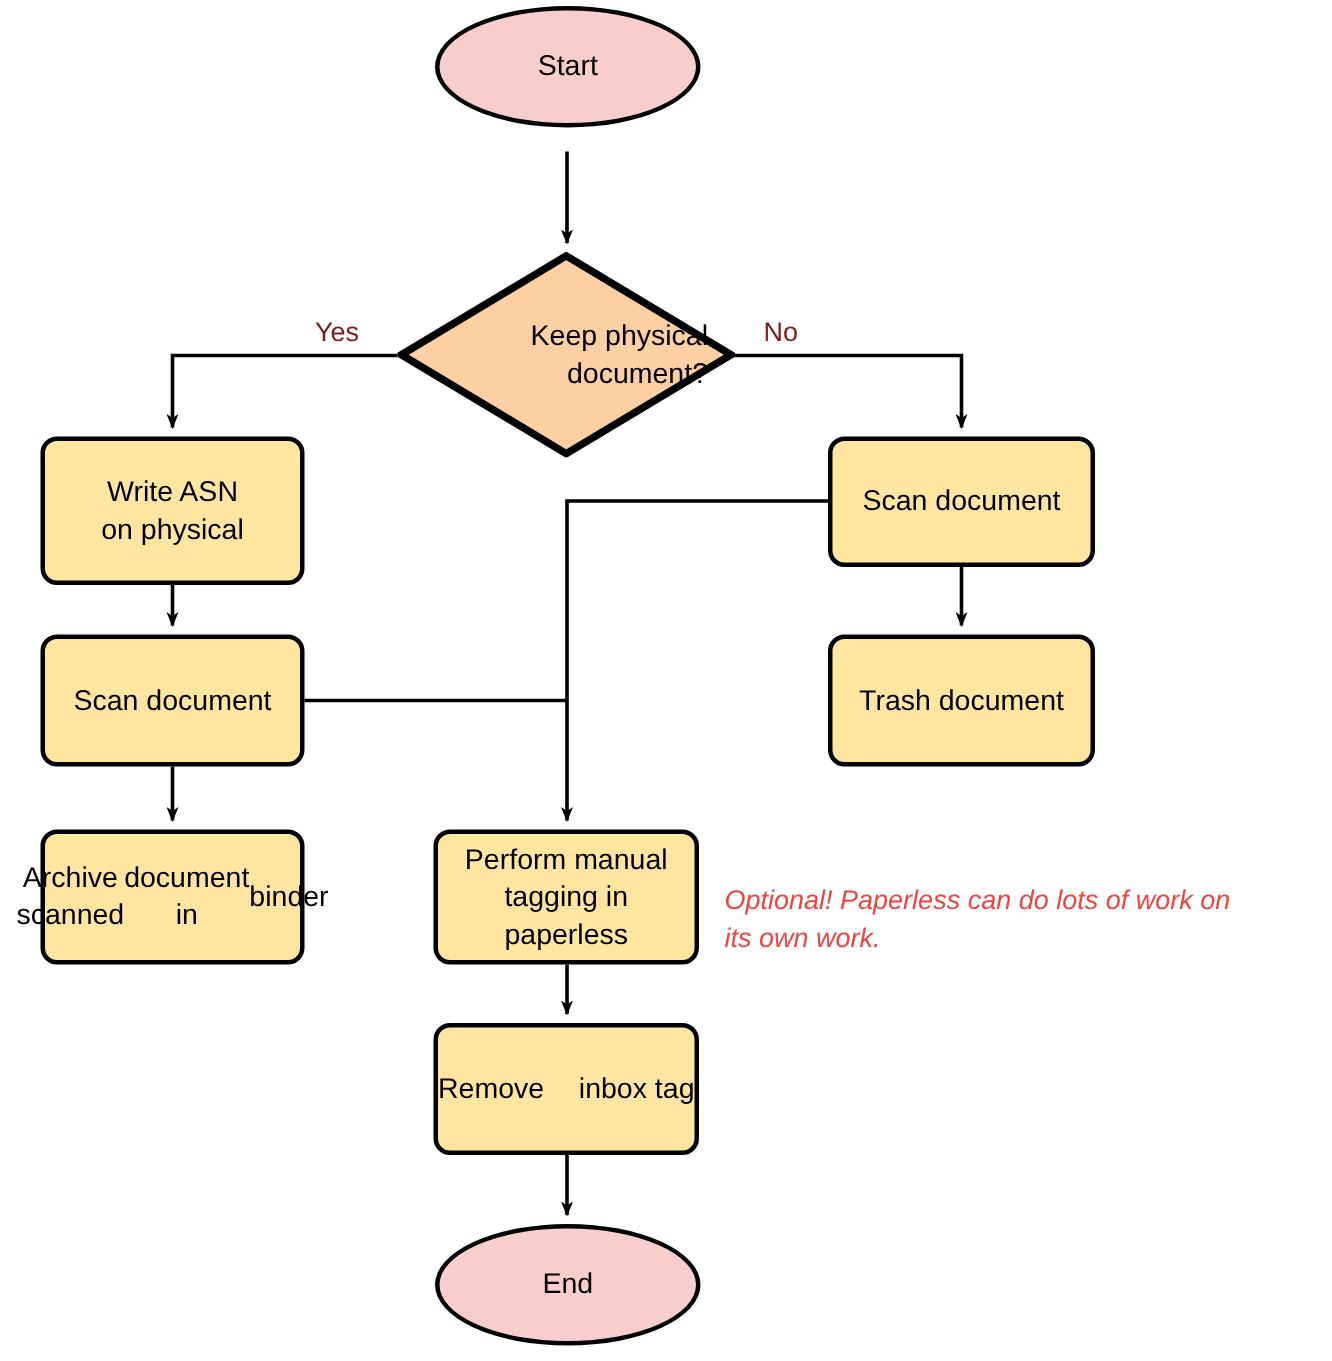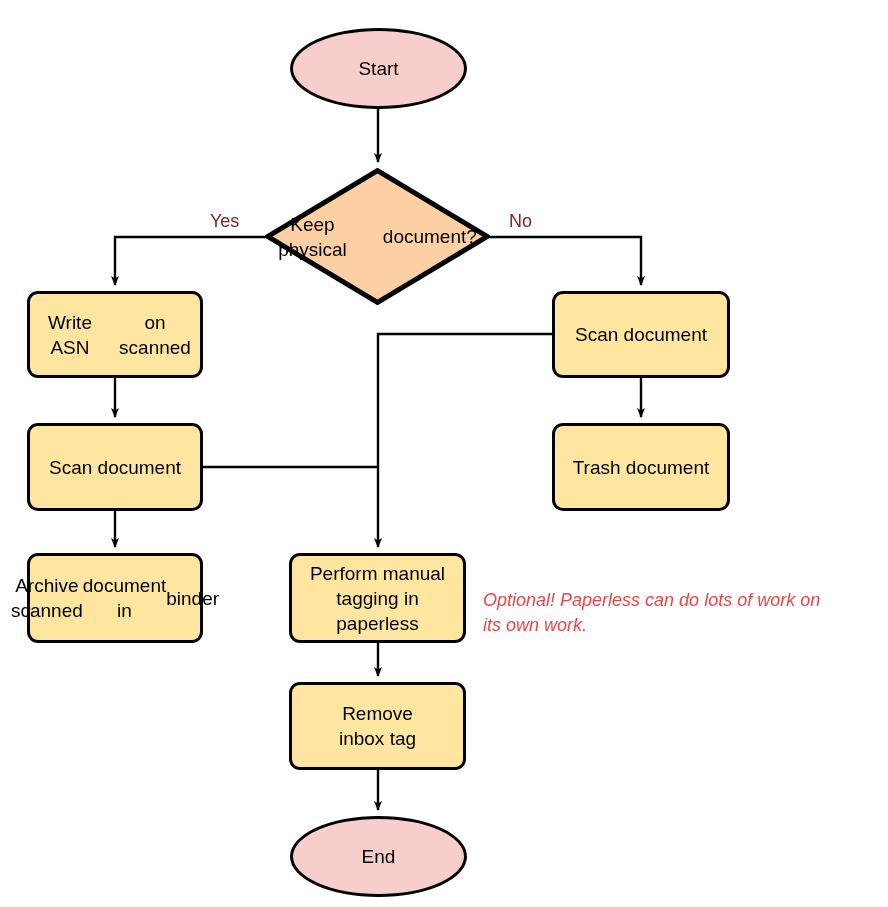--- a/index.html
+++ b/index.html
@@ -105,38 +105,38 @@
 
     <path d="M552,334 L378,334 L378,547" stroke="#000000" stroke-width="2.4" fill="none" marker-end="url(#arrowhead)"></path>
 
     <path d="M203,467 L378,467" stroke="#000000" stroke-width="2.4" fill="none"></path>
 
     <path d="M378,643 L378,676" stroke="#000000" stroke-width="2.4" fill="none" marker-end="url(#arrowhead)"></path>
 
     <path d="M378,770 L378,810" stroke="#000000" stroke-width="2.4" fill="none" marker-end="url(#arrowhead)"></path>
   </svg>
 
-  <div class="node node-terminal" style="left:290px; top:28px; width:177px; height:81px;justify-content:center;">
+  <div class="node node-terminal" style="left:290px; top:4px; width:177px; height:81px;justify-content:center;">
     <span>Start</span>
   </div>
 
-  <div class="node node-decision" style="left:265px; top:168px; width:225px; height:137px; flex-direction:row;">
+  <div class="node node-decision" style="left:265px; top:168px; width:225px; height:137px; flex-direction:column;align-items:flex-end;">
     <svg class="diamond-shape" viewBox="0 0 225 137" preserveAspectRatio="none" xmlns="http://www.w3.org/2000/svg">
       <polygon points="112.5,2.6 222.4,68.5 112.5,134.4 2.6,68.5" fill="#fcd0a3" stroke="#000000" stroke-width="5"></polygon>
     </svg>
     <span class="diamond-label">Keep physical</span>
     <span class="diamond-label">document?</span>
   </div>
 
   <div class="edge-label" style="left:210px; top:211px;">Yes</div>
   <div class="edge-label" style="left:509px; top:211px;">No</div>
 
-  <div class="node node-process" style="left:27px; top:291px; width:176px; height:87px; flex-direction:row;">
+  <div class="node node-process" style="left:27px; top:291px; width:176px; height:99px; flex-direction:column;">
     <span>Write ASN</span>
-    <span>on scanned</span>
+    <span>on physical</span>
   </div>
 
   <div class="node node-process" style="left:27px; top:423px; width:176px; height:88px;">
     <span>Scan document</span>
   </div>
 
   <div class="node node-process" style="left:27px; top:553px; width:176px; height:90px; flex-direction:row;">
     <span>Archive scanned</span>
     <span>document in</span>
     <span>binder</span>
@@ -149,21 +149,21 @@
   <div class="node node-process" style="left:552px; top:423px; width:178px; height:88px;">
     <span>Trash document</span>
   </div>
 
   <div class="node node-process" style="left:289px; top:553px; width:177px; height:90px; flex-direction:column;">
     <span>Perform manual</span>
     <span>tagging in</span>
     <span>paperless</span>
   </div>
 
-  <div class="node node-process" style="left:289px; top:682px; width:177px; height:88px; flex-direction:column;">
+  <div class="node node-process" style="left:289px; top:682px; width:177px; height:88px; flex-direction:row;justify-content:space-between;">
     <span>Remove</span>
     <span>inbox tag</span>
   </div>
 
   <div class="node node-terminal" style="left:290px; top:816px; width:177px; height:81px;">
     <span>End</span>
   </div>
 
   <div class="annotation" style="left:483px; top:588px; width:400px;">
     <div>Optional! Paperless can do lots of work on</div>

